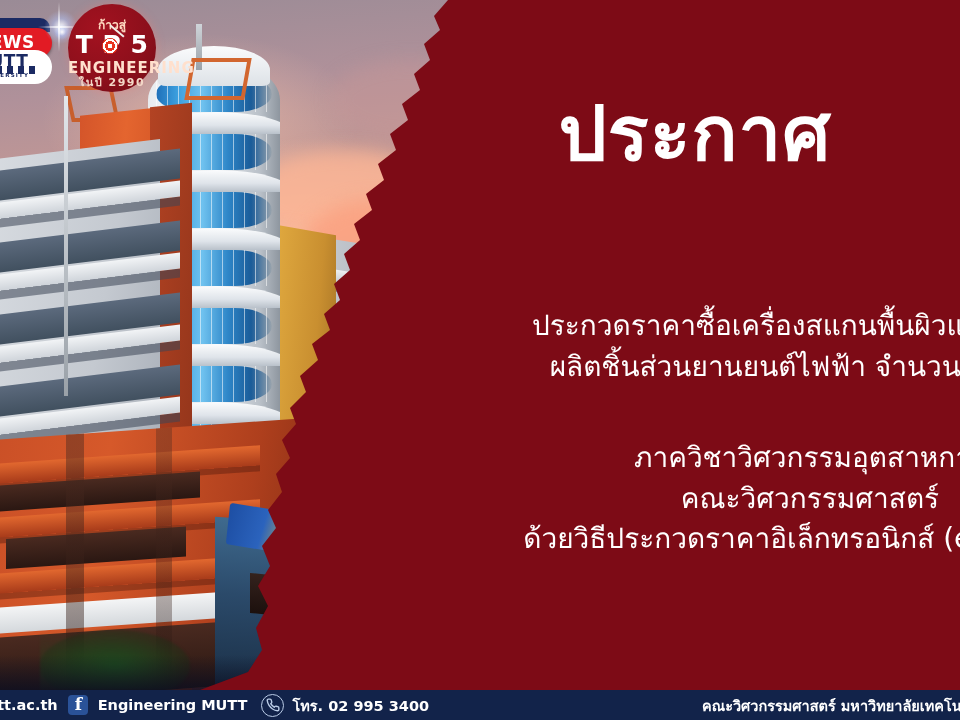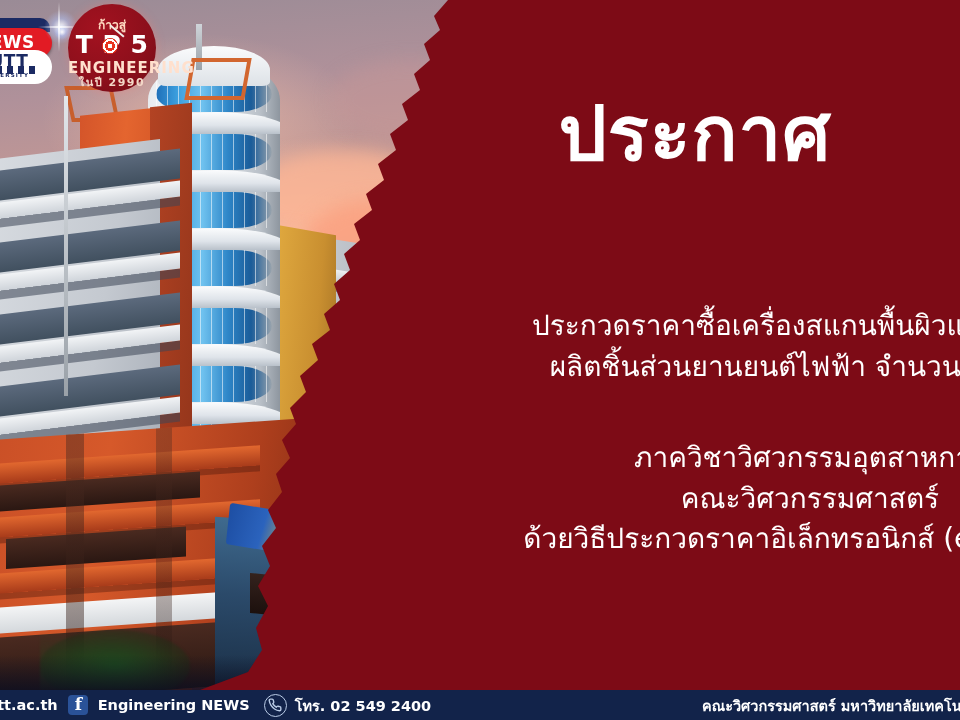--- a/index.html
+++ b/index.html
@@ -565,26 +565,26 @@
     <div class="t5-target"></div>
     <div class="t5-arrow"></div>
     <div class="t5-eng">ENGINEERING</div>
     <div class="t5-year">ในปี 2990</div>
   </div>
 
   <div id="bottom-bar">
     <div class="bb-left">
       <span class="bb-text bb-url">r.rmutt.ac.th</span>
       <span class="fb-icon"></span>
-      <span class="bb-text bb-fb-label">Engineering NEWS</span>
+      <span class="bb-text bb-fb-label">Engineering MUTT</span>
       <span class="phone-icon">
         <svg width="14" height="14" viewBox="0 0 24 24" fill="none" stroke="#b9cbe6" stroke-width="2.4" stroke-linecap="round" stroke-linejoin="round">
           <path d="M22 16.9v3a2 2 0 0 1-2.2 2 19.8 19.8 0 0 1-8.6-3.1 19.5 19.5 0 0 1-6-6A19.8 19.8 0 0 1 2.1 4.2 2 2 0 0 1 4.1 2h3a2 2 0 0 1 2 1.7c.1 1 .4 1.9.7 2.8a2 2 0 0 1-.5 2.1L8.1 9.8a16 16 0 0 0 6 6l1.2-1.2a2 2 0 0 1 2.1-.5c.9.3 1.8.6 2.8.7a2 2 0 0 1 1.8 2.1z"></path>
         </svg>
       </span>
-      <span class="bb-text">โทร. 02 549 2400</span>
+      <span class="bb-text">โทร. 02 995 3400</span>
     </div>
     <div class="bb-right">
       <span class="bb-text">คณะวิศวกรรมศาสตร์  มหาวิทยาลัยเทคโนโลยีราชมงคลธัญบุรี</span>
     </div>
   </div>
 
 </div>
 
 </body></html>

